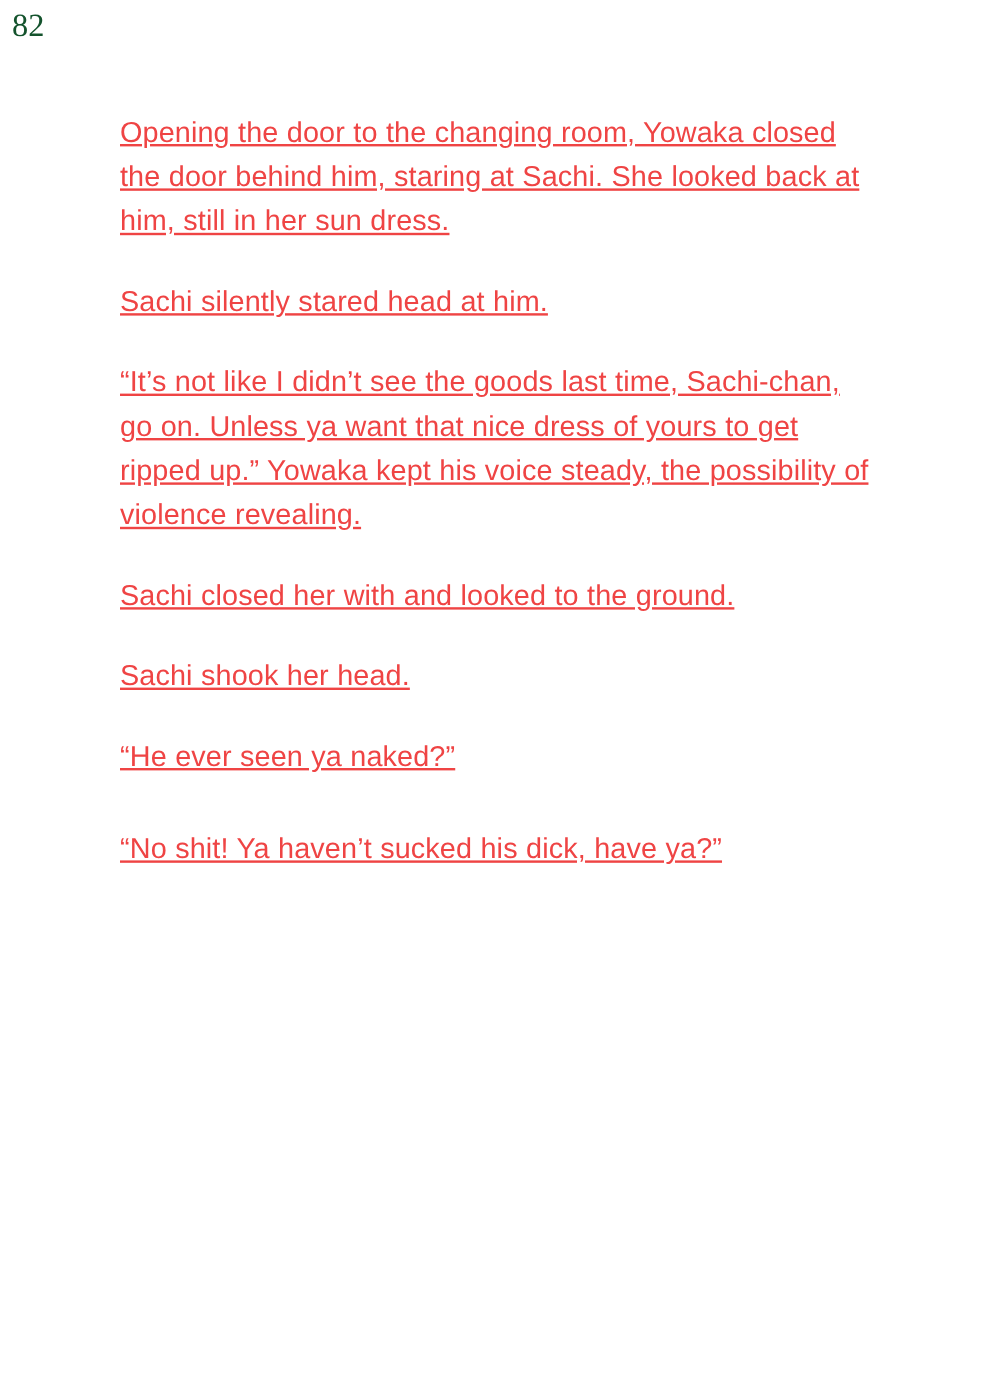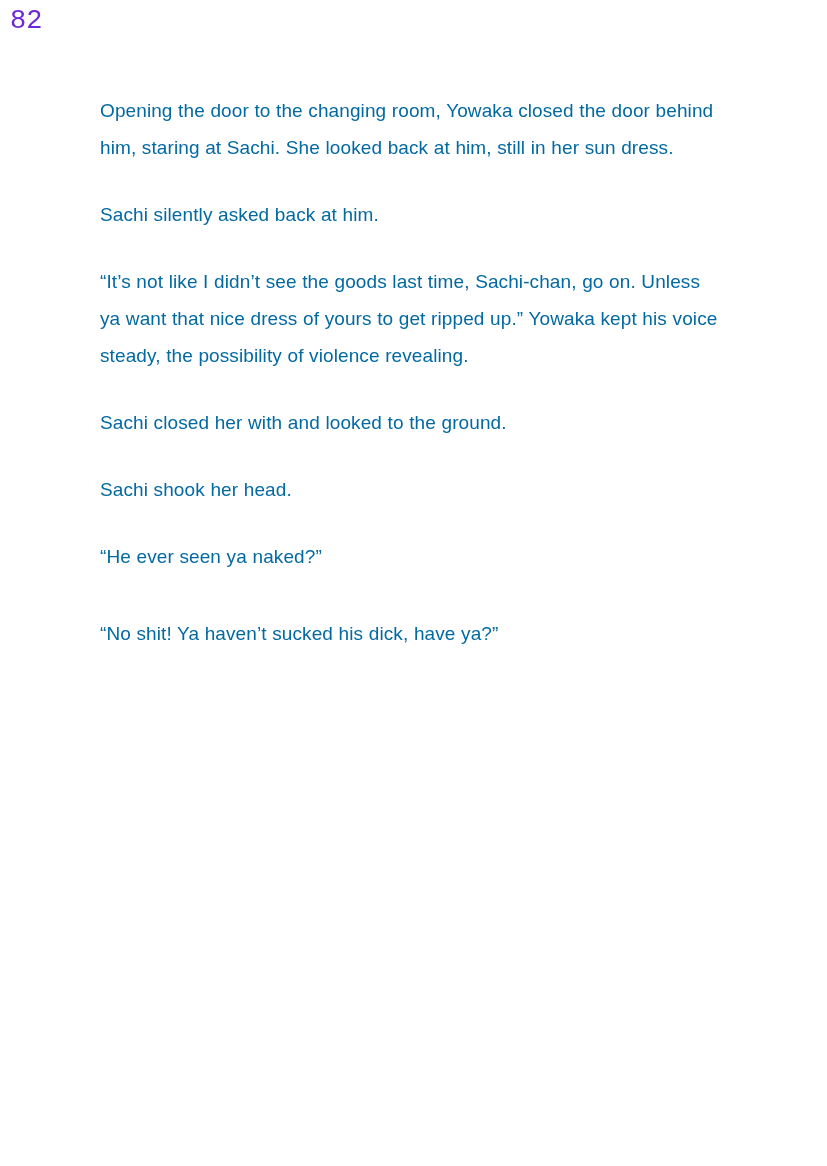--- a/index.html
+++ b/index.html
@@ -18,54 +18,55 @@
   .page {
     position: relative;
     width: 827px;
     height: 1166px;
     box-sizing: border-box;
   }
   .page-number {
     position: absolute;
     top: 8px;
     left: 10px;
-    font-family: Liberation Mono, monospace;
+    font-family: Liberation Serif, serif;
     font-size: 27px;
-    color: #6d28d9;
+    color: #14532d;
     line-height: 1;
   }
   .body-text {
     position: absolute;
     top: 92px;
     left: 100px;
     width: 625px;
   }
   .para {
-    font-size: 19px;
+    font-size: 24px;
     line-height: 37px;
     margin: 0 0 30px 0;
-    color: #0369a1;
+    color: #ef4444;
     letter-spacing: 0.1px;
     word-spacing: 0.2px;
+    text-decoration: underline;
   }
   .para:last-child {
     margin-bottom: 0;
     margin-top: 40px;
   }
 </style>
 </head>
 <body>
 
 <div class="page">
 
   <div class="page-number">82</div>
 
   <div class="body-text">
     <p class="para">Opening the door to the changing room, Yowaka closed the door behind him, staring at Sachi. She looked back at him, still in her sun dress.</p>
-    <p class="para">Sachi silently asked back at him.</p>
+    <p class="para">Sachi silently stared head at him.</p>
     <p class="para">“It’s not like I didn’t see the goods last time, Sachi-chan, go on. Unless ya want that nice dress of yours to get ripped up.” Yowaka kept his voice steady, the possibility of violence revealing.</p>
     <p class="para">Sachi closed her with and looked to the ground.</p>
     <p class="para">Sachi shook her head.</p>
     <p class="para">“He ever seen ya naked?”</p>
     <p class="para">“No shit! Ya haven’t sucked his dick, have ya?”</p>
   </div>
 
 </div>
 
 </body></html>

